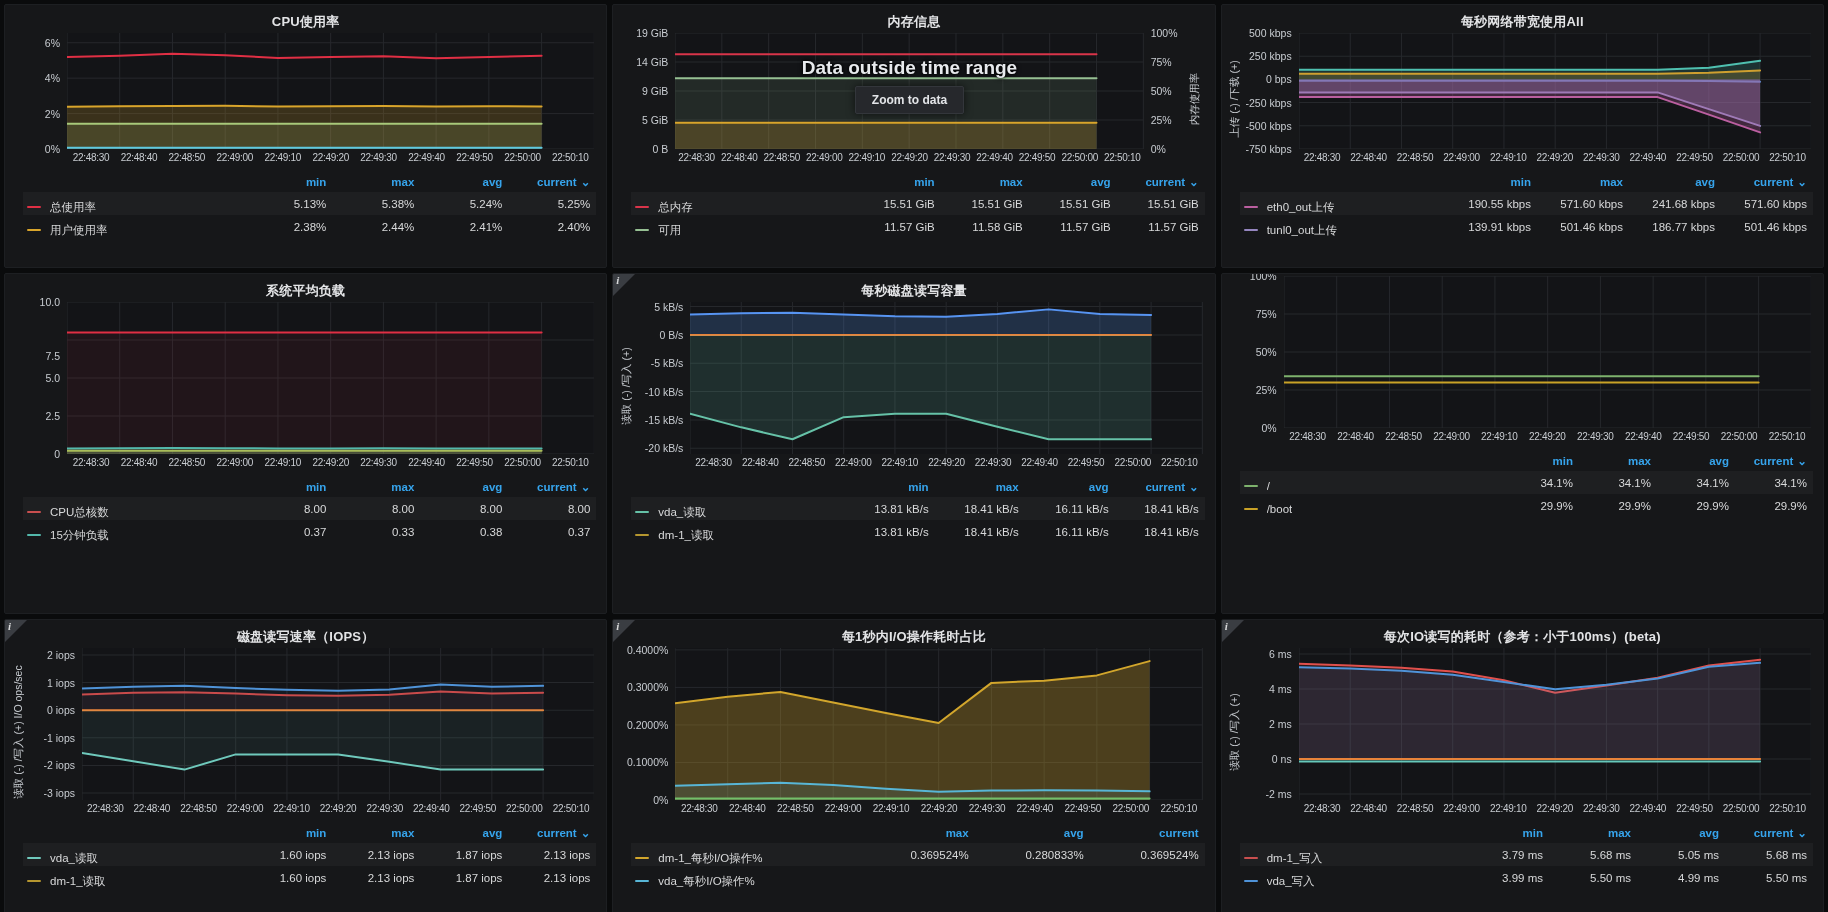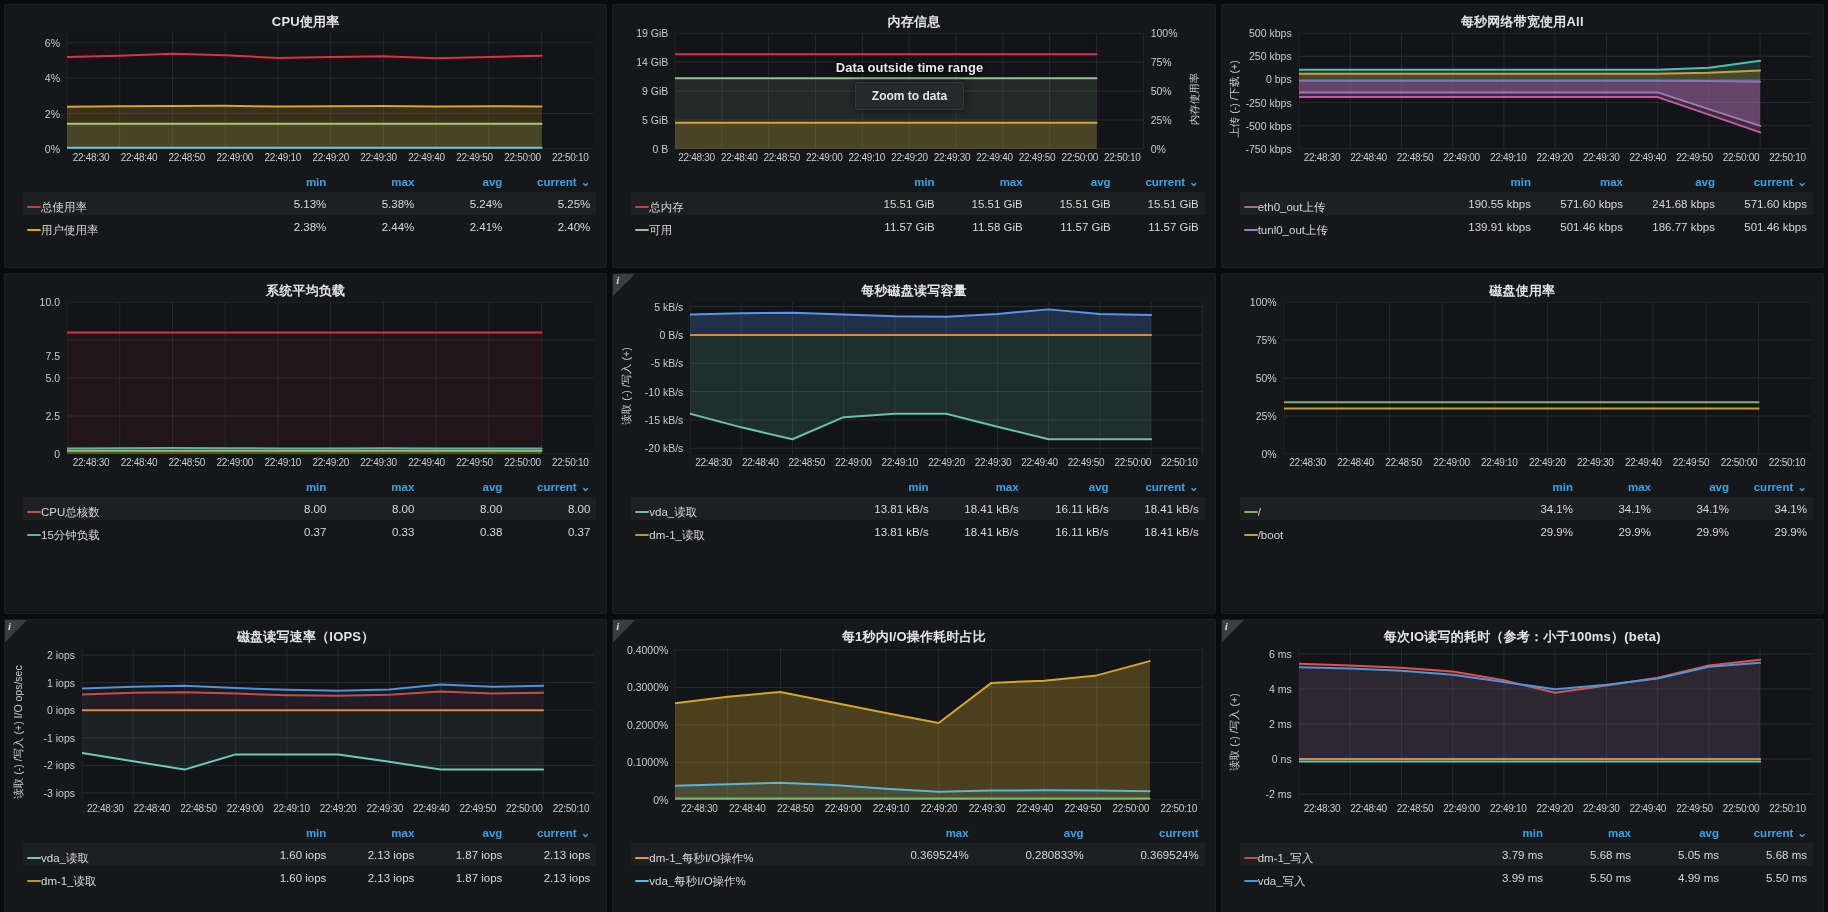--- a/index.html
+++ b/index.html
@@ -46,32 +46,32 @@
   .chart-area { flex:1; display:flex; flex-direction:column; min-width:0; }
   .plot { flex:1; position:relative; background:#131417; }
   .plot svg { position:absolute; inset:0; width:100%; height:100%; display:block; }
   .x-labels { height:16px; flex:0 0 16px; display:flex; padding-top:3px; overflow:hidden; }
   .x-labels span {
     width:9.0909%; text-align:center; font-size:10px; letter-spacing:-0.3px;
     color:#c8ccd1; white-space:nowrap; overflow:visible;
   }
   .overlay { position:absolute; inset:0; z-index:5; display:flex; flex-direction:column;
     align-items:center; justify-content:center; gap:7px; transform:translateY(-6px); }
-  .overlay-text { font-size:13px; font-weight:700; color:#e8eaed; text-shadow:0 0 5px #000, 0 0 2px #000; }
+  .overlay-text { font-size:19px; font-weight:700; color:#e8eaed; text-shadow:0 0 5px #000, 0 0 2px #000; }
   .overlay-btn { background:#26282c; border:1px solid #33363b; color:#e3e5e8; font-size:12px;
     font-weight:700; padding:6px 16px; border-radius:2px; cursor:pointer;
     font-family:"Liberation Sans", sans-serif; box-shadow:0 0 8px rgba(0,0,0,.6); }
   .legend { margin:6px 10px 0 18px; font-size:11.5px; }
   .legend-header { display:grid; height:21px; align-items:center; }
   .legend-header .col { text-align:right; padding-right:6px; color:#36a4ec; font-weight:700; white-space:nowrap; cursor:pointer; }
   .sort-caret::after { content:"⌄"; margin-left:4px; font-weight:700; }
   .legend-row { display:grid; height:23px; align-items:center; color:#d8d9da; }
   .legend-row:nth-child(odd) { background:rgba(255,255,255,0.035); }
   .legend-row .val { text-align:right; padding-right:6px; white-space:nowrap; }
-  .series-label { display:flex; align-items:center; padding-left:4px; cursor:pointer; min-width:0;margin-top:7px; }
+  .series-label { display:flex; align-items:center; gap:9px; padding-left:4px; cursor:pointer; min-width:0;margin-top:7px; }
   .series-label .dash { width:14px; height:2px; border-radius:1px; flex:0 0 14px; }
   .series-label .name { white-space:nowrap; overflow:hidden; }
 </style>
 </head>
 <body>
 
 <div class="dashboard">
     <div class="panel row-a">
 
     <div class="panel-header">
@@ -538,23 +538,20 @@
             <span class="val">13.81 kB/s</span>
             <span class="val">18.41 kB/s</span>
             <span class="val">16.11 kB/s</span>
             <span class="val">18.41 kB/s</span>
           </div>
         </div>
     </div>
   </div>
     <div class="panel row-b">
 
-    <div class="panel-header">
-      <span class="panel-title">磁盘使用率</span>
-    </div>
     <div class="chart-row">
 
       <div class="y-labels">
           <span class="tick" style="top: 100%;">0%</span>
           <span class="tick" style="top: 75%;">25%</span>
           <span class="tick" style="top: 50%;">50%</span>
           <span class="tick" style="top: 25%;">75%</span>
           <span class="tick" style="top: 0%;">100%</span>
         </div>
       <div class="chart-area">

